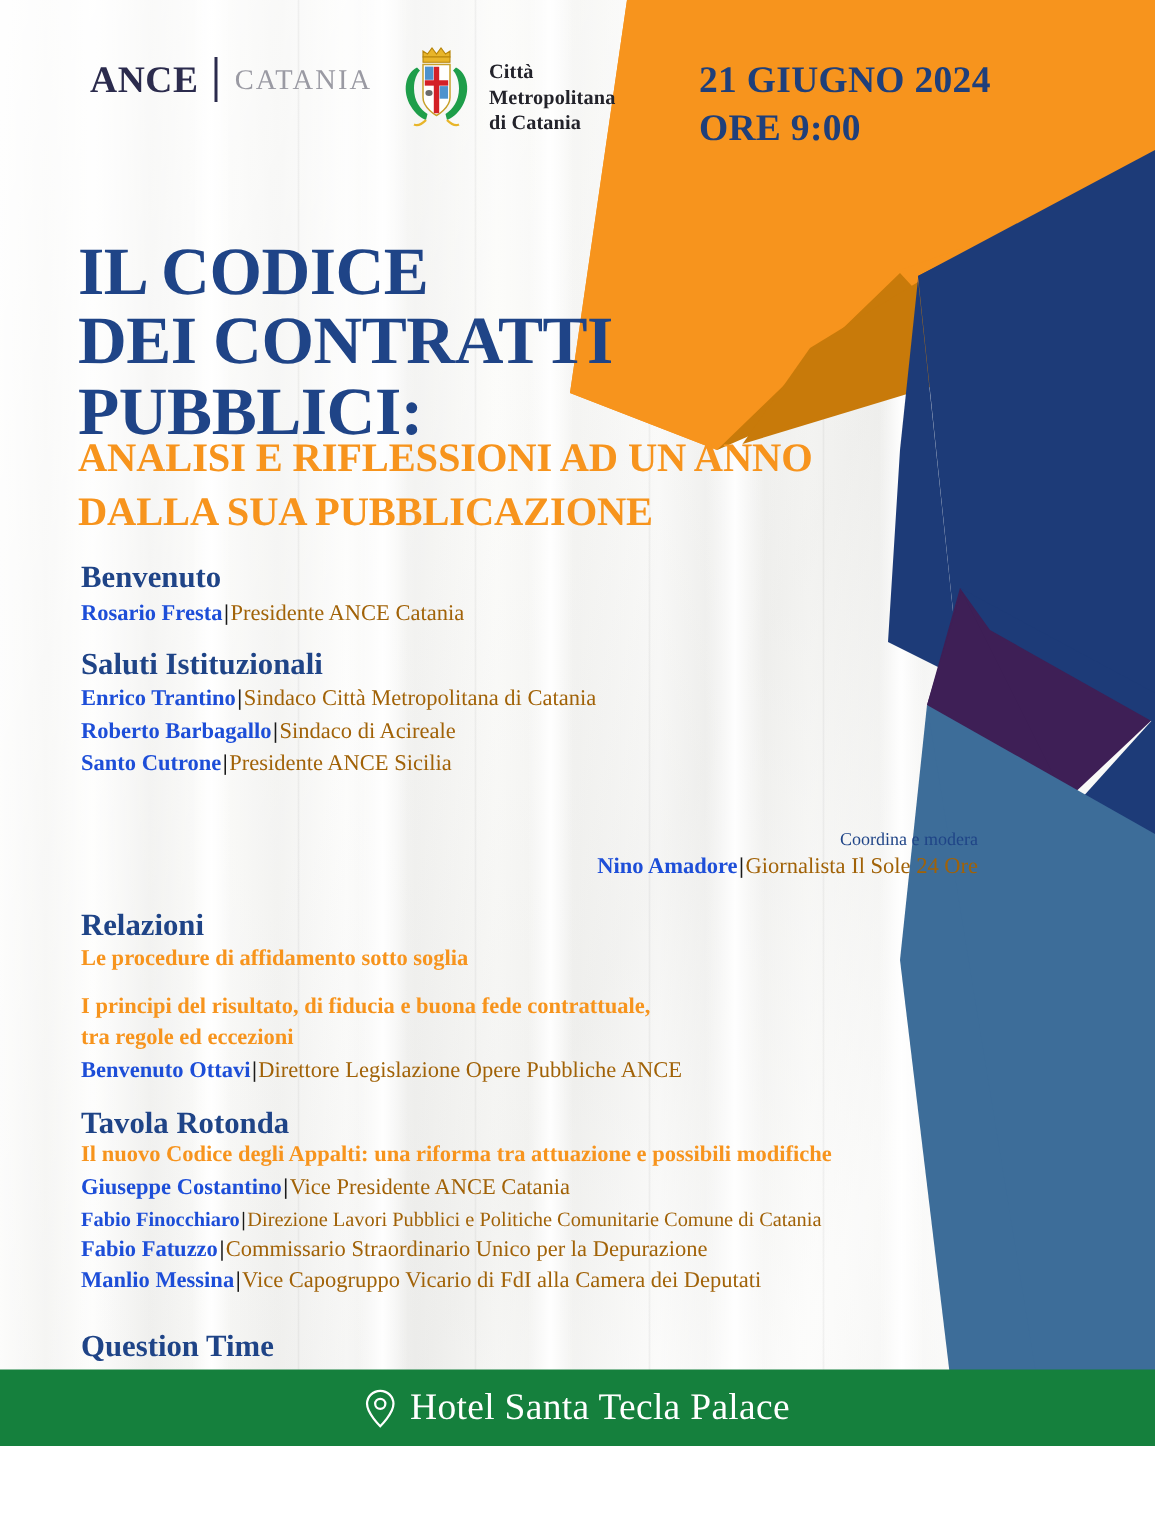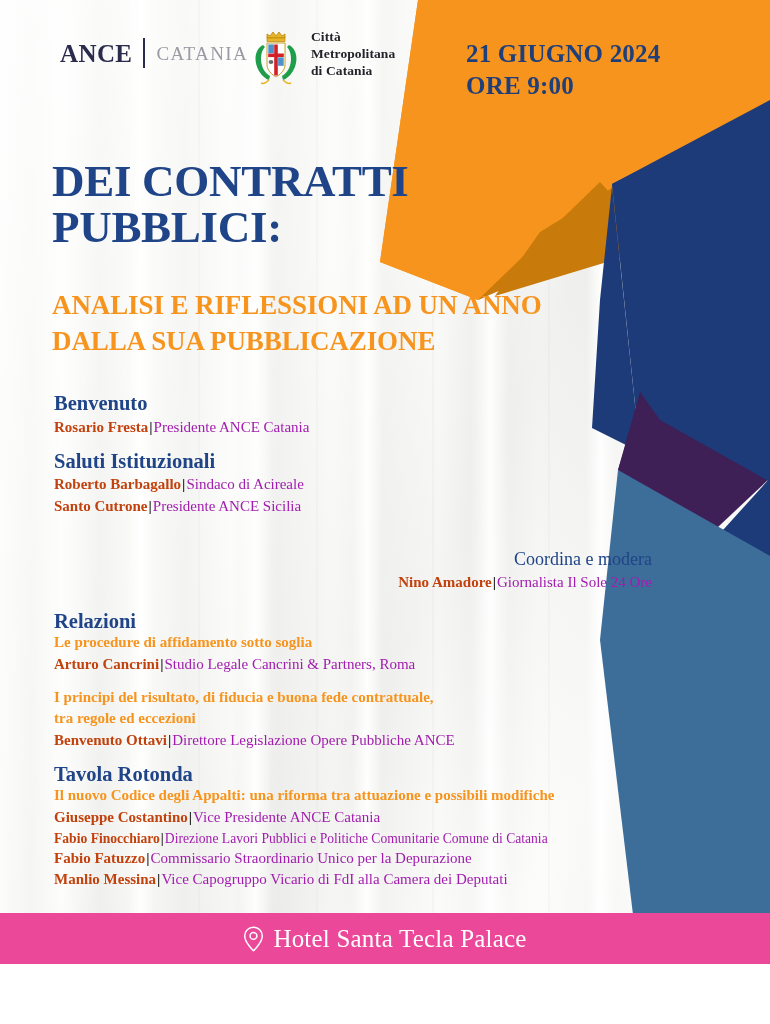--- a/index.html
+++ b/index.html
@@ -62,22 +62,22 @@
   }
   .ance-div {
     width:2px; height:30px; background:#2b2b4d;
     margin:0 11px;
   }
   .ance-sub {
     font-size:19px; color:#9a9aa3; letter-spacing:1.4px; line-height:1;
   }
 
   .cm-logo {
-    position:absolute; left:250px; top:28px;
-    display:flex; align-items:flex-start;
+    position:absolute; left:265px; top:28px;
+    display:flex; align-items:flex-end;
   }
   .cm-crest { width:52px; height:62px; }
   .cm-text {
     margin-left:9px;
     font-size:13.5px; font-weight:bold; color:#23232b;
     line-height:1.27; letter-spacing:0.1px;
   }
 
   .date-block {
     position:absolute; left:466px; top:38px;
@@ -103,59 +103,59 @@
     color:#1f4487; font-weight:bold; font-size:45px;
     line-height:1.03; letter-spacing:-0.3px; z-index:5;
   }
   .title-sub {
     position:absolute; left:52px; top:288px;
     color:#f7941d; font-weight:bold; font-size:27px;
     line-height:1.33; letter-spacing:-0.1px; z-index:5;
   }
 
   
-  .program { position:absolute; left:54px; top:392px; width:690px; z-index:5; }
+  .program { position:absolute; left:54px; top:374px; width:690px; z-index:5; }
 
   .sec-head {
     color:#1f4487; font-weight:bold; font-size:20.5px;
     line-height:1.1; margin-bottom:2px;
   }
   .sec-head.tight { margin-bottom:1px; }
   .topic {
     color:#f7941d; font-weight:bold; font-size:15px;
     line-height:1.33; margin-bottom:1px;
   }
   .person {
     font-size:15px; line-height:1.42; color:#2a2a2a;
     white-space:nowrap;
   }
-  .person .nm { font-weight:bold; color:#c2410c; }
+  .person .nm { font-weight:bold; color:#1d4ed8; }
   .person .sep { font-weight:bold; color:#1a1a1a; padding:0 1px; }
-  .person .role { color:#a21caf; }
+  .person .role { color:#a16207; }
   .person.sm { font-size:13.6px; }
   .gap-sm { height:12px; }
   .gap-md { height:17px; }
 
   .moderator {
     text-align:right; padding-right:92px; margin-top:3px;
   }
   .moderator .mhead {
-    color:#1f4487; font-size:18px; line-height:1.2; margin-bottom:1px;
+    color:#1f4487; font-size:12px; line-height:1.2; margin-bottom:1px;
   }
   .moderator .person { display:block; }
 
   .qtime {
     color:#1f4487; font-weight:bold; font-size:20.5px;
     margin-top:22px;
   }
 
   
   .footer {
     position:absolute; left:0; bottom:0; width:770px; height:51px;
-    background:#ec4899; z-index:7;
+    background:#15803d; z-index:7;
     display:flex; align-items:center; justify-content:center;
   }
   .footer-inner { display:flex; align-items:center; gap:9px; }
   .pin-icon { width:21px; height:26px; }
   .footer-text {
     color:#ffffff; font-size:25px; letter-spacing:0.2px; line-height:1;
   }
 </style>
 </head>
 <body>
@@ -247,20 +247,21 @@
 
   </div>
 
   <div class="date-block">
     <div>21 GIUGNO 2024</div>
     <div>ORE 9:00</div>
   </div>
 
 
   <div class="title-main">
+    <div>IL CODICE</div>
     <div>DEI CONTRATTI</div>
     <div>PUBBLICI:</div>
   </div>
   <div class="title-sub">
     <div>ANALISI E RIFLESSIONI AD UN ANNO</div>
     <div>DALLA SUA PUBBLICAZIONE</div>
   </div>
 
   <div class="program">
 
@@ -269,20 +270,23 @@
       <div class="person">
         <span class="nm">Rosario Fresta</span><span class="sep">|</span><span class="role">Presidente ANCE Catania</span>
       </div>
     </div>
 
     <div class="gap-sm"></div>
 
     <div>
       <div class="sec-head">Saluti Istituzionali</div>
       <div class="person">
+        <span class="nm">Enrico Trantino</span><span class="sep">|</span><span class="role">Sindaco Città Metropolitana di Catania</span>
+      </div>
+      <div class="person">
         <span class="nm">Roberto Barbagallo</span><span class="sep">|</span><span class="role">Sindaco di Acireale</span>
       </div>
       <div class="person">
         <span class="nm">Santo Cutrone</span><span class="sep">|</span><span class="role">Presidente ANCE Sicilia</span>
       </div>
     </div>
 
     <div class="gap-sm"></div>
 
 
@@ -295,23 +299,20 @@
       </div>
     </div>
 
     <div class="gap-md"></div>
 
     <div>
       <div class="sec-head tight">Relazioni</div>
 
       <div>
         <div class="topic">Le procedure di affidamento sotto soglia</div>
-        <div class="person">
-          <span class="nm">Arturo Cancrini</span><span class="sep">|</span><span class="role">Studio Legale Cancrini &amp; Partners, Roma</span>
-        </div>
       </div>
 
       <div class="gap-sm"></div>
 
       <div>
         <div class="topic">I principi del risultato, di fiducia e buona fede contrattuale,</div>
         <div class="topic">tra regole ed eccezioni</div>
         <div class="person">
           <span class="nm">Benvenuto Ottavi</span><span class="sep">|</span><span class="role">Direttore Legislazione Opere Pubbliche ANCE</span>
         </div>

